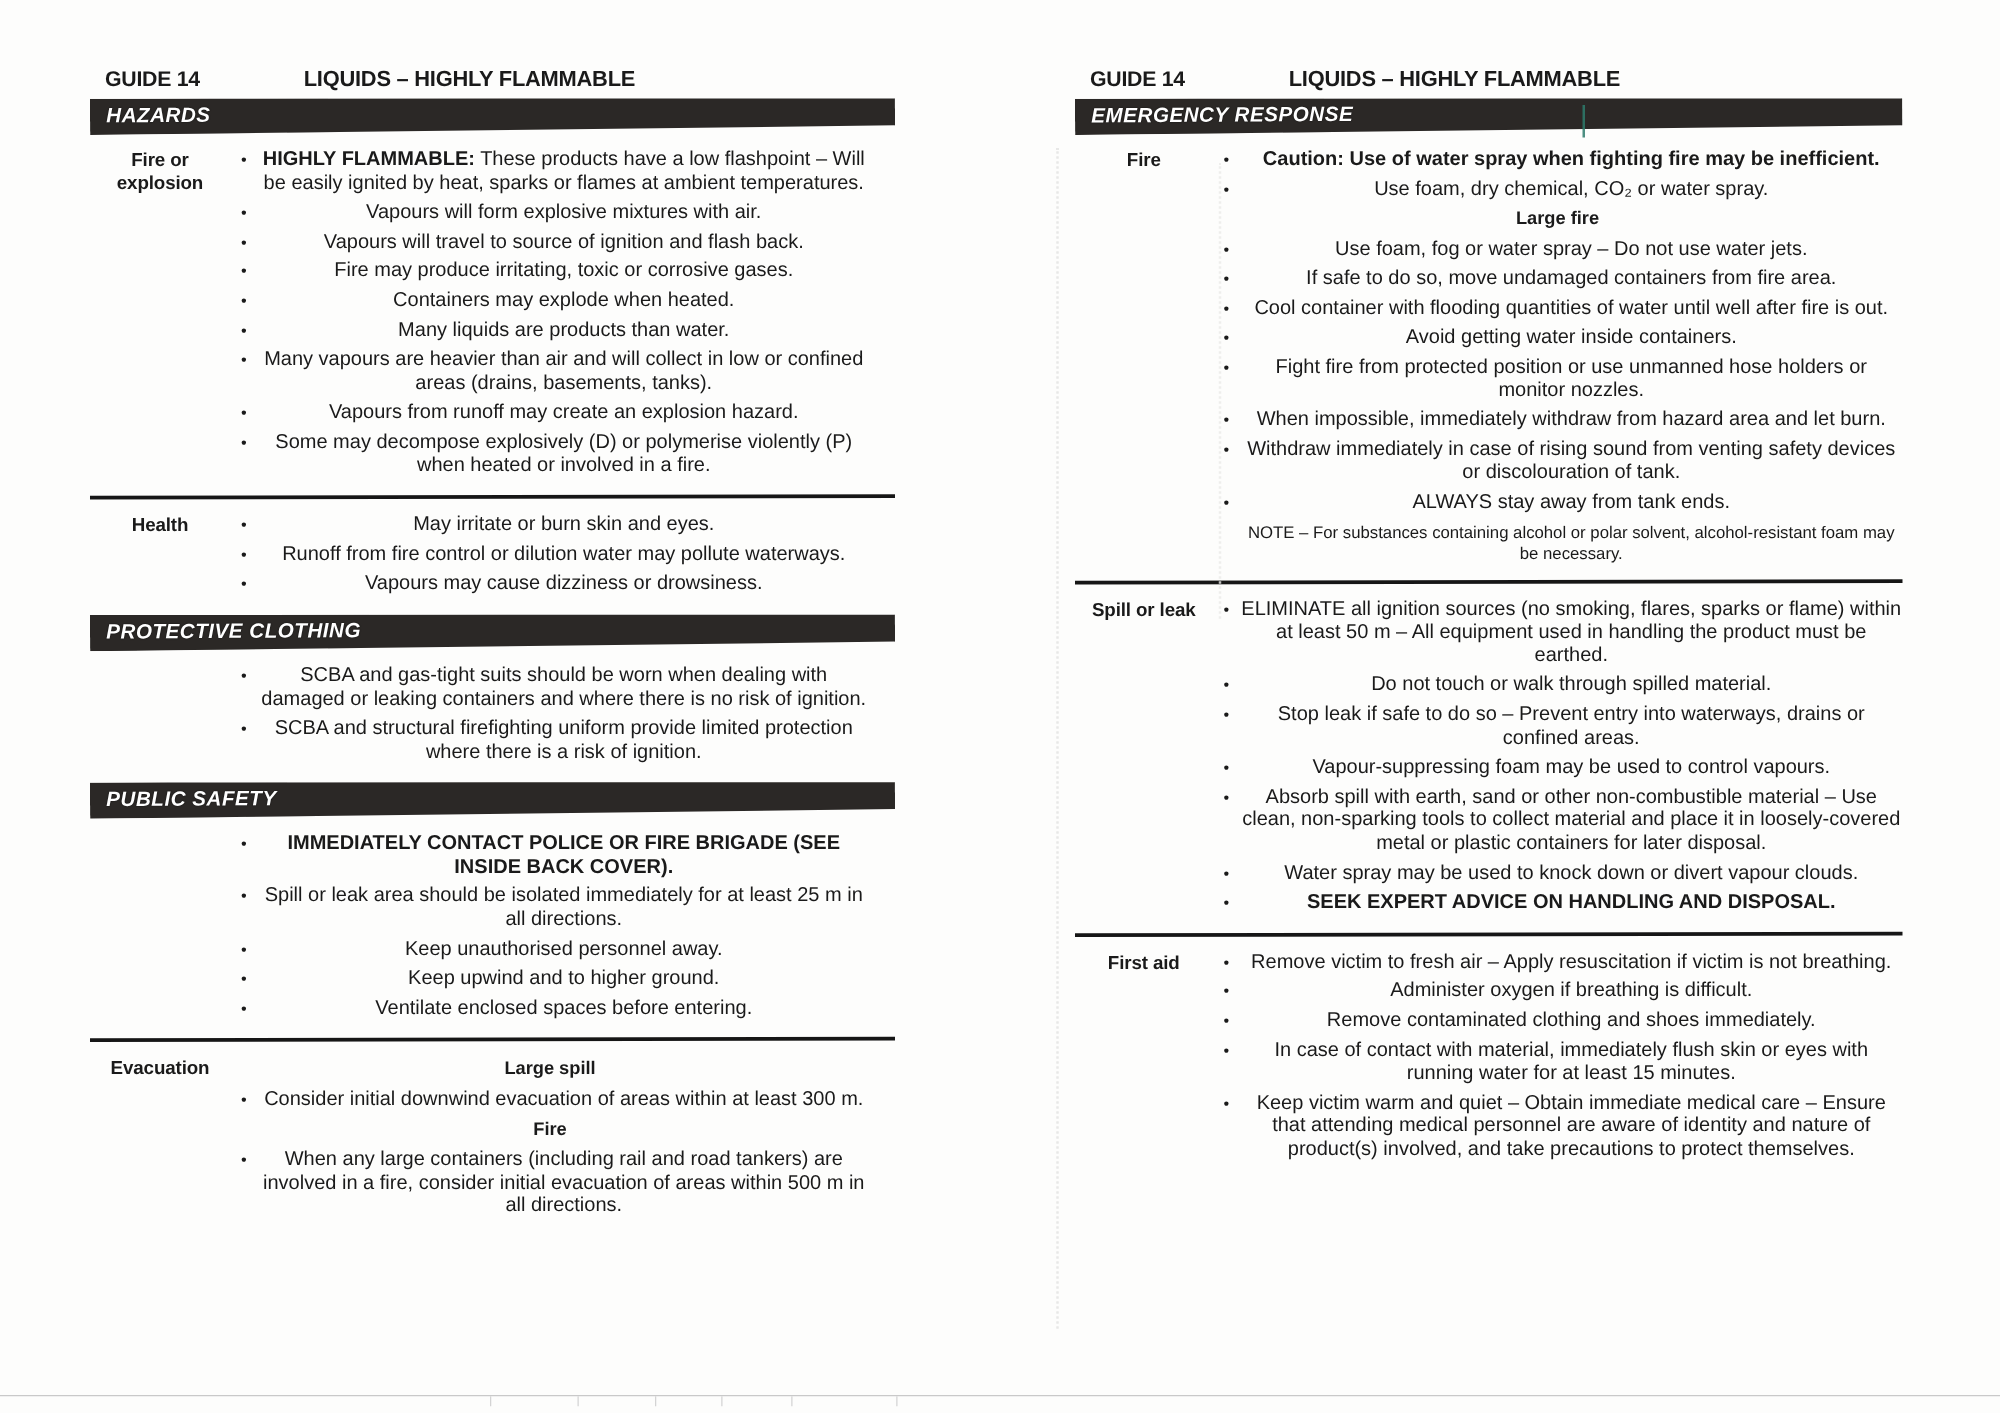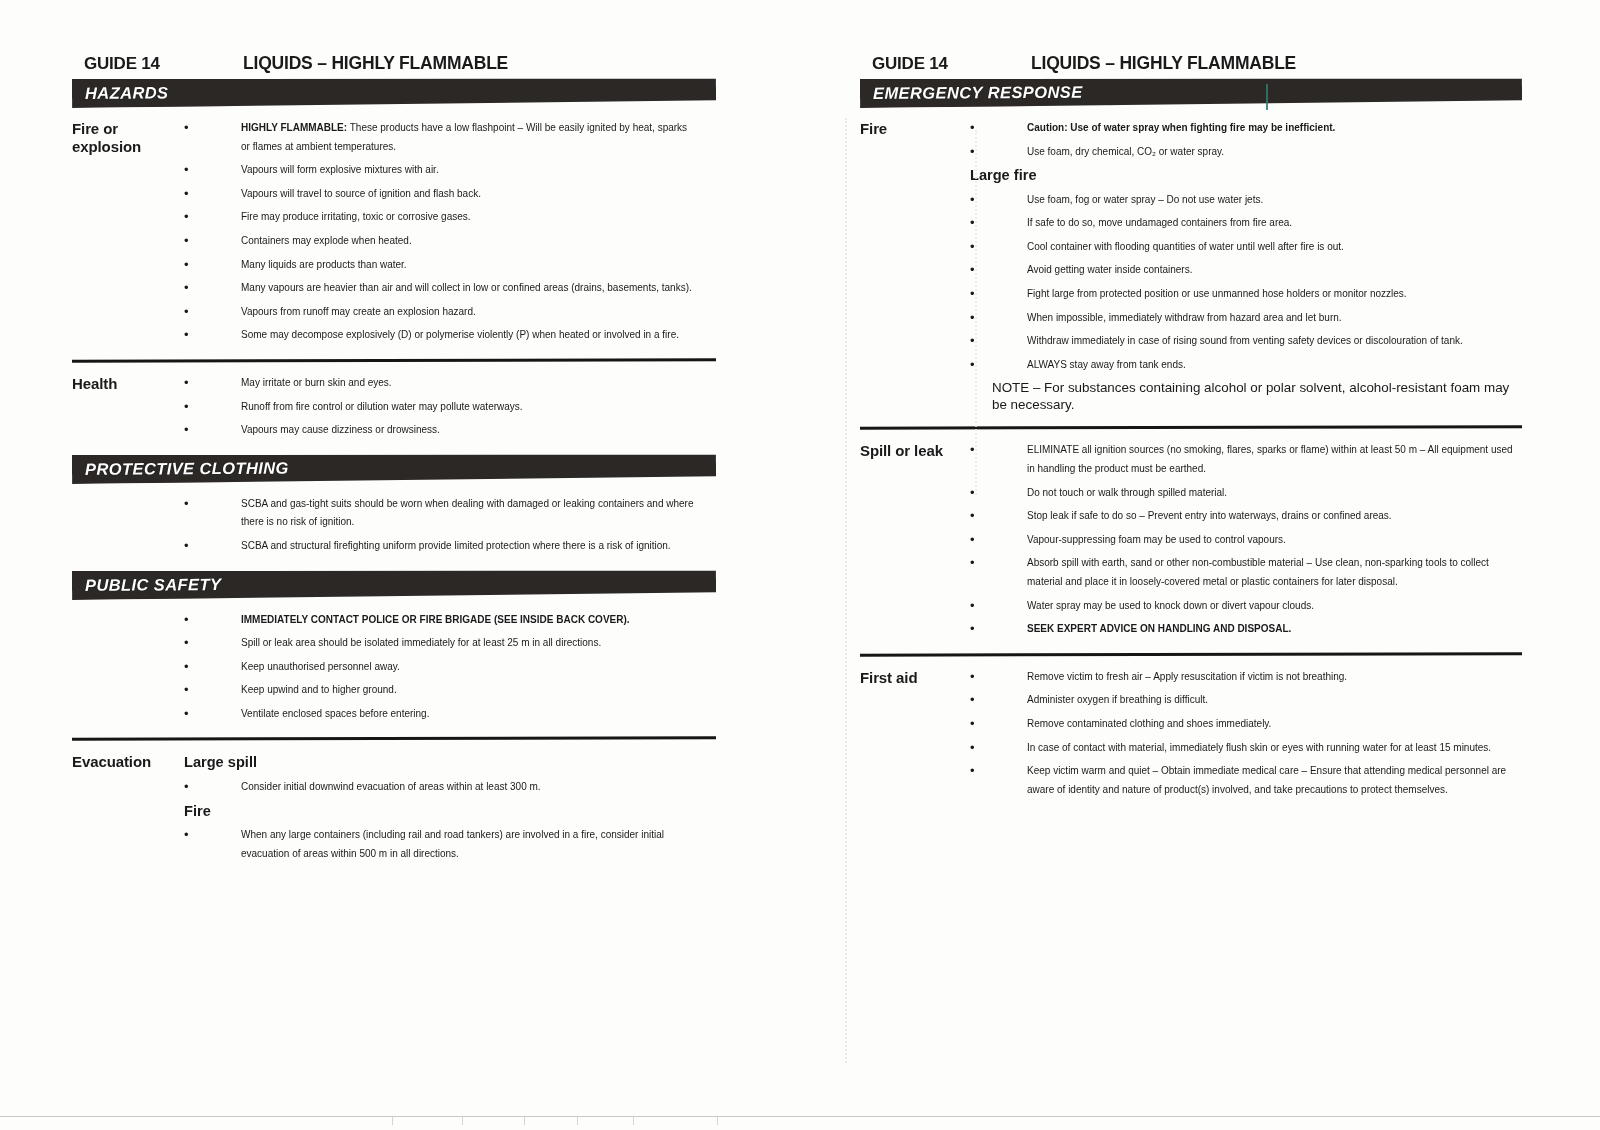--- a/index.html
+++ b/index.html
@@ -31,28 +31,28 @@
     clip-path:polygon(0 0,100% 13%,100% 87%,0 100%);
     box-shadow:0 1px 0 rgba(0,0,0,.25);
   }
   .banner-label{
     color:#fff;font-weight:bold;font-style:italic;font-size:16.5px;letter-spacing:0.4px;
     text-shadow:0 0 1px #000;
   }
 
   .rule{height:3px;background:var(--rule);margin:9px 0 12px 0;transform:rotate(-0.12deg);}
 
-  .section{display:flex;margin-bottom:8px;}
+  .section{display:flex;margin-bottom:8px;text-align:center;}
   #left-page .section{padding-right:20px;}
   .section-label{flex:0 0 112px;width:112px;font-weight:bold;font-size:15px;line-height:17.5px;padding-top:1px;letter-spacing:-0.1px;}
   #right-page .section-label{flex-basis:110px;width:110px;}
   .items{flex:1;min-width:0;}
   .item{display:flex;margin-bottom:5px;}
   .dot{flex:0 0 22px;width:22px;font-size:13px;line-height:18.5px;padding-top:0;}
-  .txt{flex:1;font-size:10px;line-height:18.6px;letter-spacing:0;margin-left:35px;}
+  .txt{flex:1;font-size:16px;line-height:18.6px;letter-spacing:0;}
   .item.strong .txt{font-weight:bold;}
   .txt b{font-weight:bold;}
   .subhead{font-weight:bold;font-size:14.6px;line-height:18.5px;margin:1px 0 6px 0;}
   .note{font-size:13.4px;line-height:17px;margin:1px 0 4px 22px;}
 
   
   .artifact{position:absolute;pointer-events:none;}
   #artifact-dashed-left{left:845px;top:118px;height:945px;width:0;border-left:2px dotted #e4e4e2;opacity:.8;}
   #artifact-dashed-inner{left:975px;top:130px;height:365px;width:0;border-left:2px dotted #ebebe9;opacity:.8;}
   #artifact-teal-tick{left:1266px;top:84px;width:2px;height:26px;background:var(--teal);opacity:.85;}
@@ -227,21 +227,21 @@
           <div class="item">
             <span class="dot">•</span>
             <span class="txt">Cool container with flooding quantities of water until well after fire is out.</span>
           </div>
           <div class="item">
             <span class="dot">•</span>
             <span class="txt">Avoid getting water inside containers.</span>
           </div>
           <div class="item">
             <span class="dot">•</span>
-            <span class="txt">Fight large from protected position or use unmanned hose holders or monitor nozzles.</span>
+            <span class="txt">Fight fire from protected position or use unmanned hose holders or monitor nozzles.</span>
           </div>
           <div class="item">
             <span class="dot">•</span>
             <span class="txt">When impossible, immediately withdraw from hazard area and let burn.</span>
           </div>
           <div class="item">
             <span class="dot">•</span>
             <span class="txt">Withdraw immediately in case of rising sound from venting safety devices or discolouration of tank.</span>
           </div>
           <div class="item">

